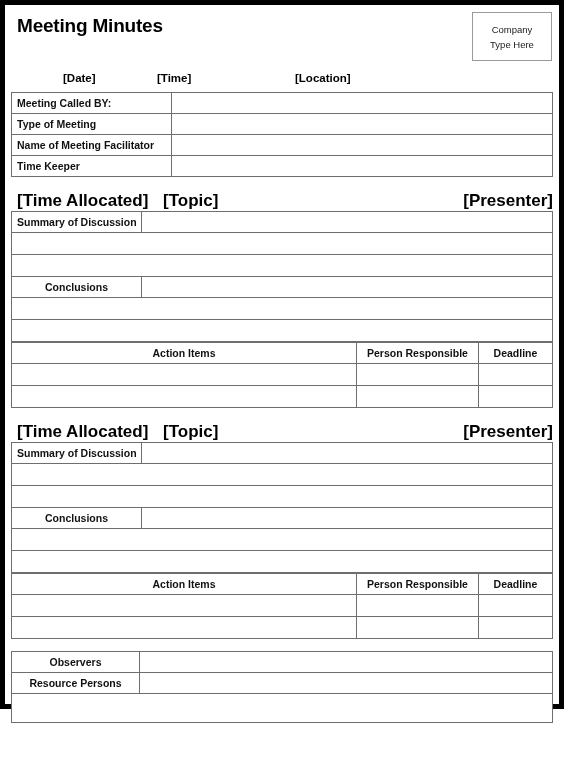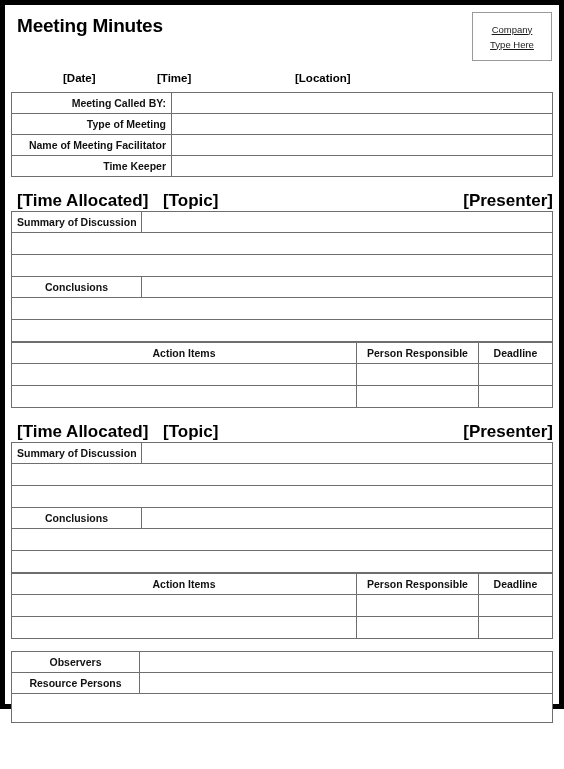--- a/index.html
+++ b/index.html
@@ -53,21 +53,20 @@
     height: 47px;
     border: 1px solid #9a9a9a;
     background: #ffffff;
     display: flex;
     flex-direction: column;
     align-items: center;
     justify-content: center;
     font-size: 9.5px;
     line-height: 15px;
     color: #1a1a1a;
-    text-decoration: underline;
   }
 
   
   .meta-row {
     position: relative;
     height: 20px;
     font-size: 11.5px;
     font-weight: bold;
   }
   .meta-row .m-date     { position: absolute; left: 12px;  top: 0; padding-left: 40px; }
@@ -100,21 +99,21 @@
     font-weight: bold;
     color: #111111;
     background: #ffffff;
     vertical-align: middle;
     overflow: hidden;
     white-space: nowrap;
   }
   td.shaded   { background: #f7f2f4; }
   td.blank    { background: #ffffff; font-weight: normal; }
   td.ctr      { text-align: center; }
-  td.lft      { text-align: right; }
+  td.lft      { text-align: left; }
 
   
   tr.tall td { height: 21px; }
   .gap-md { height: 12px; }
   .gap-lg { height: 14px; }
 </style>
 </head>
 <body>
 
 <div class="page-frame">

